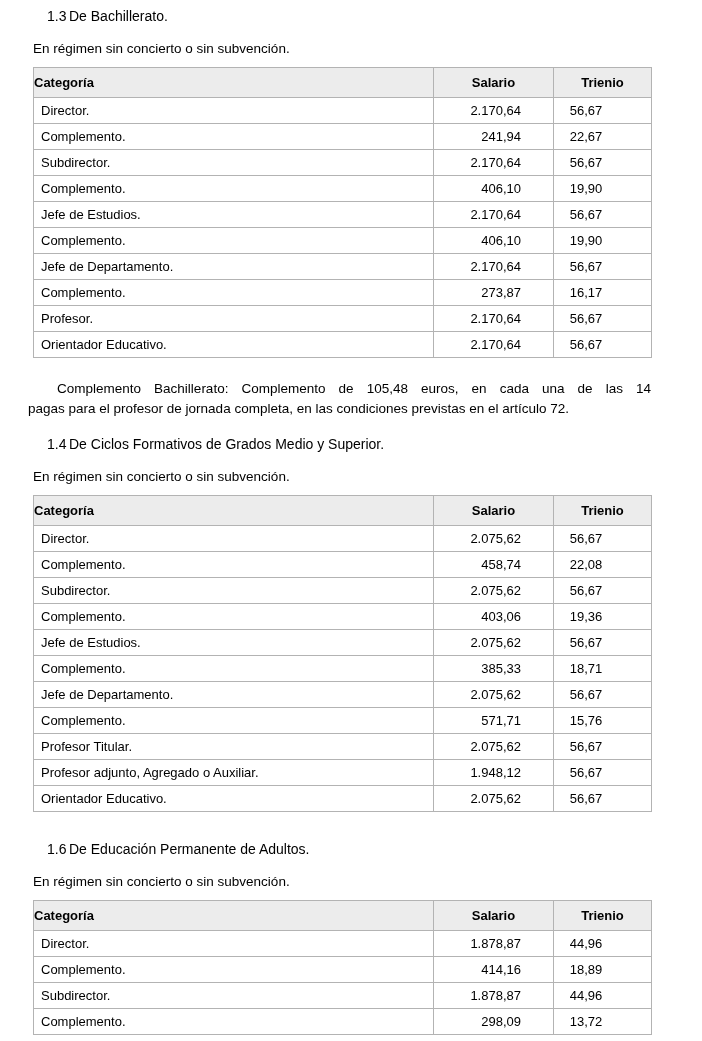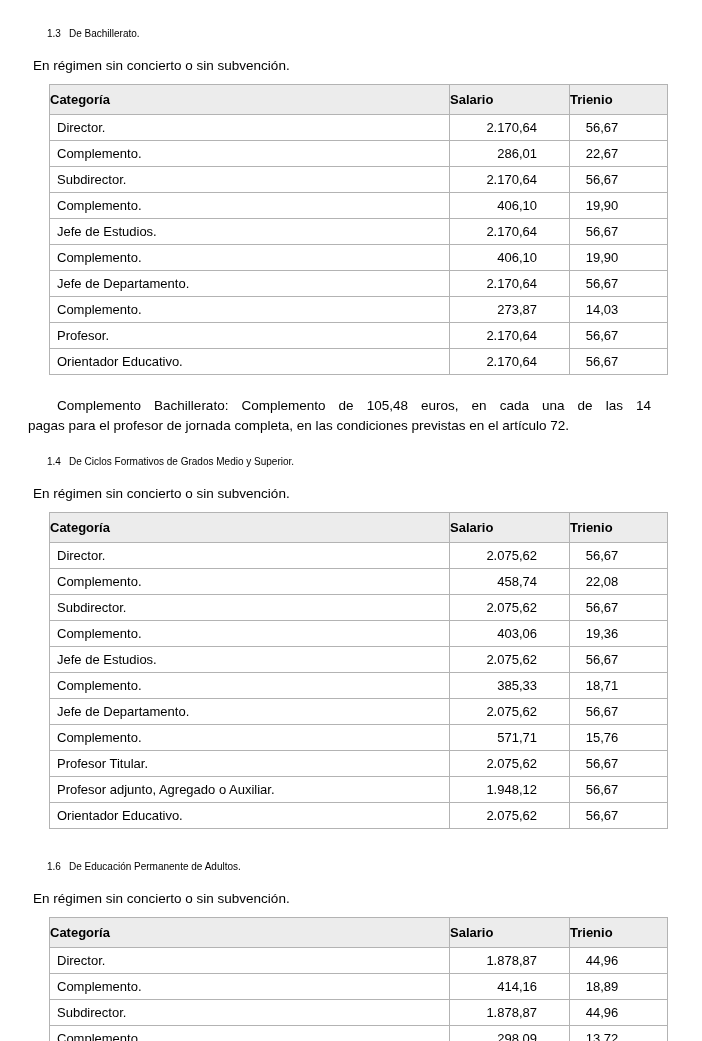--- a/index.html
+++ b/index.html
@@ -15,57 +15,57 @@
     overflow: hidden;
   }
   .page {
     box-sizing: border-box;
     width: 702px;
     height: 1041px;
     padding: 8px 51px 0 28px;
     overflow: hidden;
   }
   .sec-heading {
-    font-size: 10px;
+    font-size: 14px;
     line-height: 17px;
-    margin: 17px 0 15px 19px;
+    margin: 0 0 15px 19px;
     white-space: nowrap;
   }
   .sec-heading .hnum {
     display: inline-block;
     min-width: 22px;
   }
   #sec-14 .sec-heading { margin-top: 17px; }
   #sec-16 .sec-heading { margin-top: 29px; }
   .intro {
     font-size: 13.5px;
     line-height: 17px;
     margin: 0 0 10px 5px;
     white-space: nowrap;
   }
   table.salary-table {
     border-collapse: collapse;
     table-layout: fixed;
     width: 618px;
-    margin-left: 21px;
+    margin-left: 5px;
     font-size: 13px;
   }
   table.salary-table th,
   table.salary-table td {
     border: 1px solid #b3b3b3;
     overflow: hidden;
     white-space: nowrap;
     vertical-align: middle;
     padding: 0;
   }
   table.salary-table th {
     background: #ececec;
     font-weight: bold;
     height: 29px;
-    text-align: left;
+    text-align: center;
     font-size: 13px;
   }
   table.salary-table td {
     height: 25px;
   }
   table.salary-table .c0 { text-align: left; }
   table.salary-table td.c0 { padding-left: 7px; }
   table.salary-table td.c1 { text-align: right; padding-right: 32px; }
   table.salary-table td.c2 { text-align: center; padding-right: 33px; }
   .note {
@@ -106,21 +106,21 @@
           </tr>
         </thead>
         <tbody>
           <tr>
             <td class="c0">Director.</td>
             <td class="c1">2.170,64</td>
             <td class="c2">56,67</td>
           </tr>
           <tr>
             <td class="c0">Complemento.</td>
-            <td class="c1">286,01</td>
+            <td class="c1">241,94</td>
             <td class="c2">22,67</td>
           </tr>
           <tr>
             <td class="c0">Subdirector.</td>
             <td class="c1">2.170,64</td>
             <td class="c2">56,67</td>
           </tr>
           <tr>
             <td class="c0">Complemento.</td>
             <td class="c1">406,10</td>
@@ -137,21 +137,21 @@
             <td class="c2">19,90</td>
           </tr>
           <tr>
             <td class="c0">Jefe de Departamento.</td>
             <td class="c1">2.170,64</td>
             <td class="c2">56,67</td>
           </tr>
           <tr>
             <td class="c0">Complemento.</td>
             <td class="c1">273,87</td>
-            <td class="c2">14,03</td>
+            <td class="c2">16,17</td>
           </tr>
           <tr>
             <td class="c0">Profesor.</td>
             <td class="c1">2.170,64</td>
             <td class="c2">56,67</td>
           </tr>
           <tr>
             <td class="c0">Orientador Educativo.</td>
             <td class="c1">2.170,64</td>
             <td class="c2">56,67</td>

